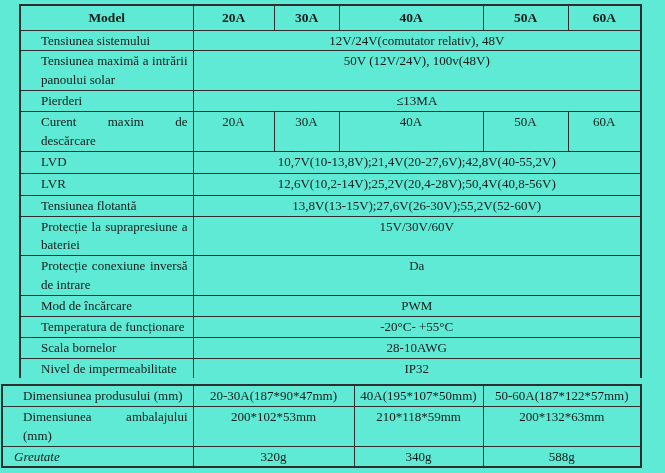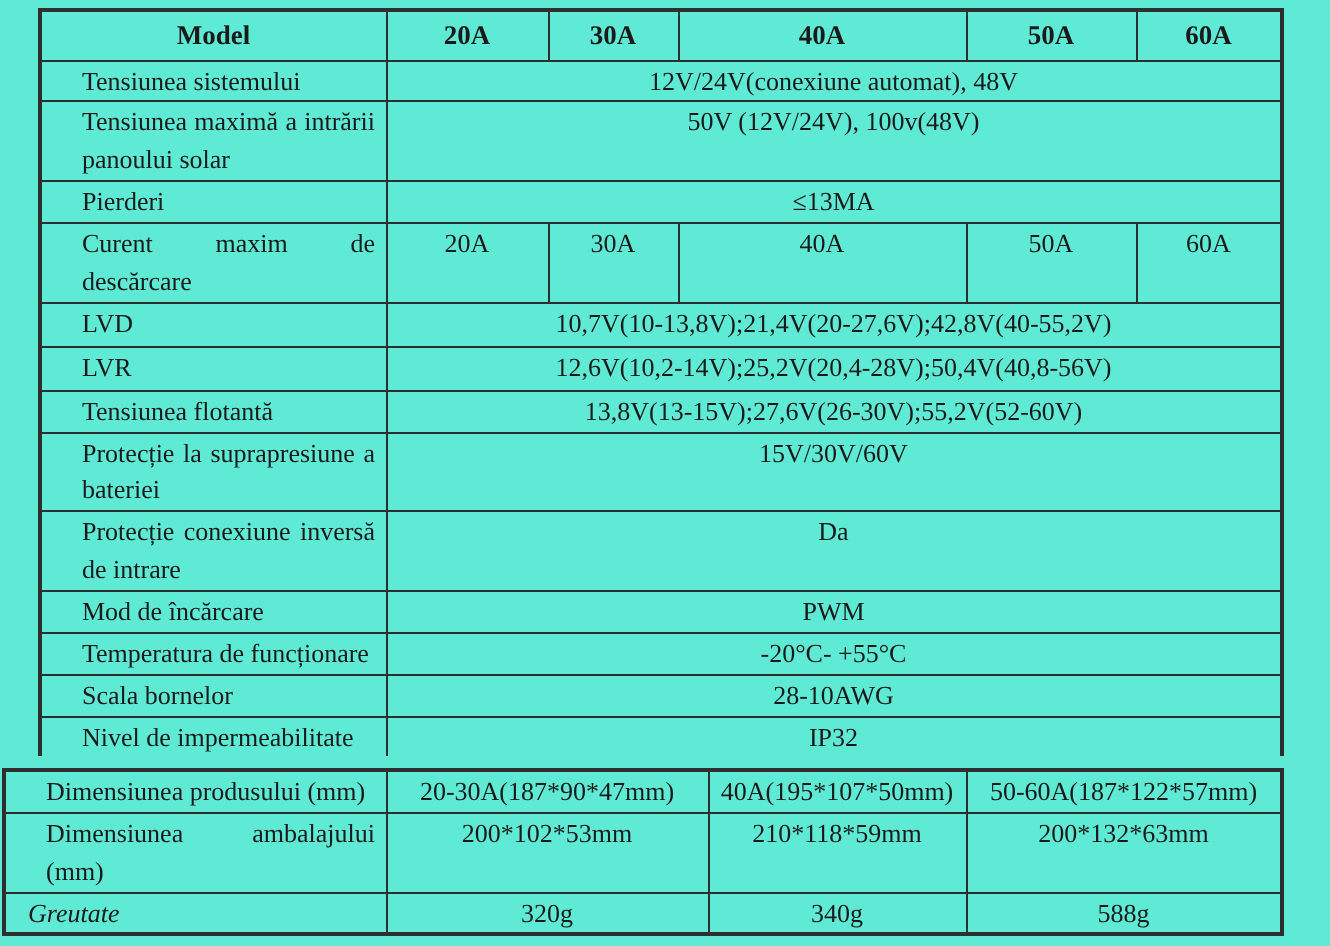--- a/index.html
+++ b/index.html
@@ -80,21 +80,21 @@
         <tr class="h24">
       <th>Model</th>
       <th>20A</th>
       <th>30A</th>
       <th>40A</th>
       <th>50A</th>
       <th>60A</th>
     </tr>
     <tr class="h20">
       <td class="label">Tensiunea sistemului</td>
-      <td class="val" colspan="5">12V/24V(conexiune automat), 48V</td>
+      <td class="val" colspan="5">12V/24V(comutator relativ), 48V</td>
     </tr>
     <tr class="h38">
       <td class="label">Tensiunea maximă a intrării panoului solar</td>
       <td class="val" colspan="5">50V (12V/24V), 100v(48V)</td>
     </tr>
     <tr class="h19">
       <td class="label">Pierderi</td>
       <td class="val" colspan="5">≤13MA</td>
     </tr>
     <tr class="h19">

